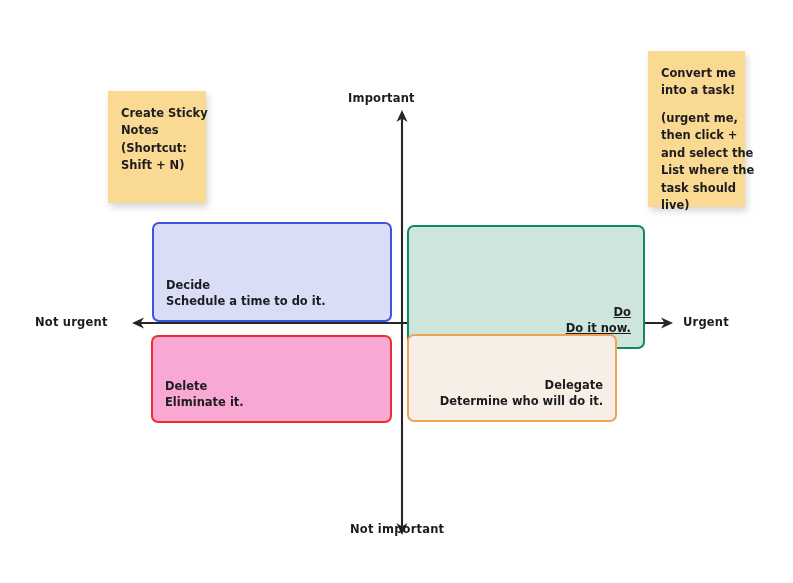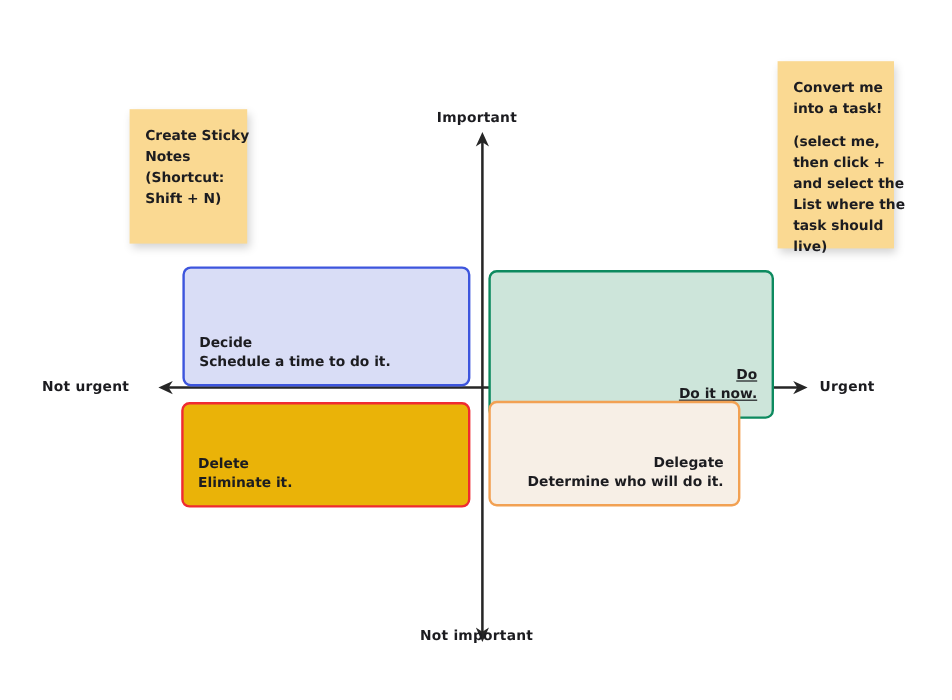--- a/index.html
+++ b/index.html
@@ -35,21 +35,21 @@
 
   
   .axis-label {
     position: absolute;
     font-size: 11.5px;
     font-weight: bold;
     letter-spacing: 0.2px;
     color: #1c1c20;
     white-space: nowrap;
   }
-  #label-important   { left: 364px; top: 91px; }
+  #label-important   { left: 348px; top: 91px; }
   #label-notimportant{ left: 350px; top: 522px; }
   #label-noturgent   { left: 35px;  top: 315px; }
   #label-urgent      { left: 683px; top: 315px; }
 
   
   .quad {
     position: absolute;
     box-sizing: border-box;
     border-style: solid;
     border-width: 2.5px;
@@ -77,21 +77,21 @@
     width: 238px; height: 124px;
     background: #cde5da;
     border-color: #0d8a5f;
     align-items: flex-end;
     text-align: right;
     text-decoration: underline;
   }
   #quad-delete {
     left: 151px;  top: 335px;
     width: 241px; height: 88px;
-    background: #eab308;
+    background: #f9a8d4;
     border-color: #ef2b31;
     align-items: flex-start;
     text-align: left;
   }
   #quad-delegate {
     left: 407px;  top: 334px;
     width: 210px; height: 88px;
     background: #f7efe6;
     border-color: #f2a153;
     align-items: flex-end;
@@ -176,21 +176,21 @@
     <div class="line">Create Sticky</div>
     <div class="line">Notes</div>
     <div class="line">(Shortcut:</div>
     <div class="line">Shift + N)</div>
   </div>
 
   <div class="sticky" id="sticky-convert">
     <div class="line">Convert me</div>
     <div class="line">into a task!</div>
     <div class="gap"></div>
-    <div class="line">(select me,</div>
+    <div class="line">(urgent me,</div>
     <div class="line">then click +</div>
     <div class="line">and select the</div>
     <div class="line">List where the</div>
     <div class="line">task should</div>
     <div class="line">live)</div>
   </div>
 
 </div>
 
 </body></html>

